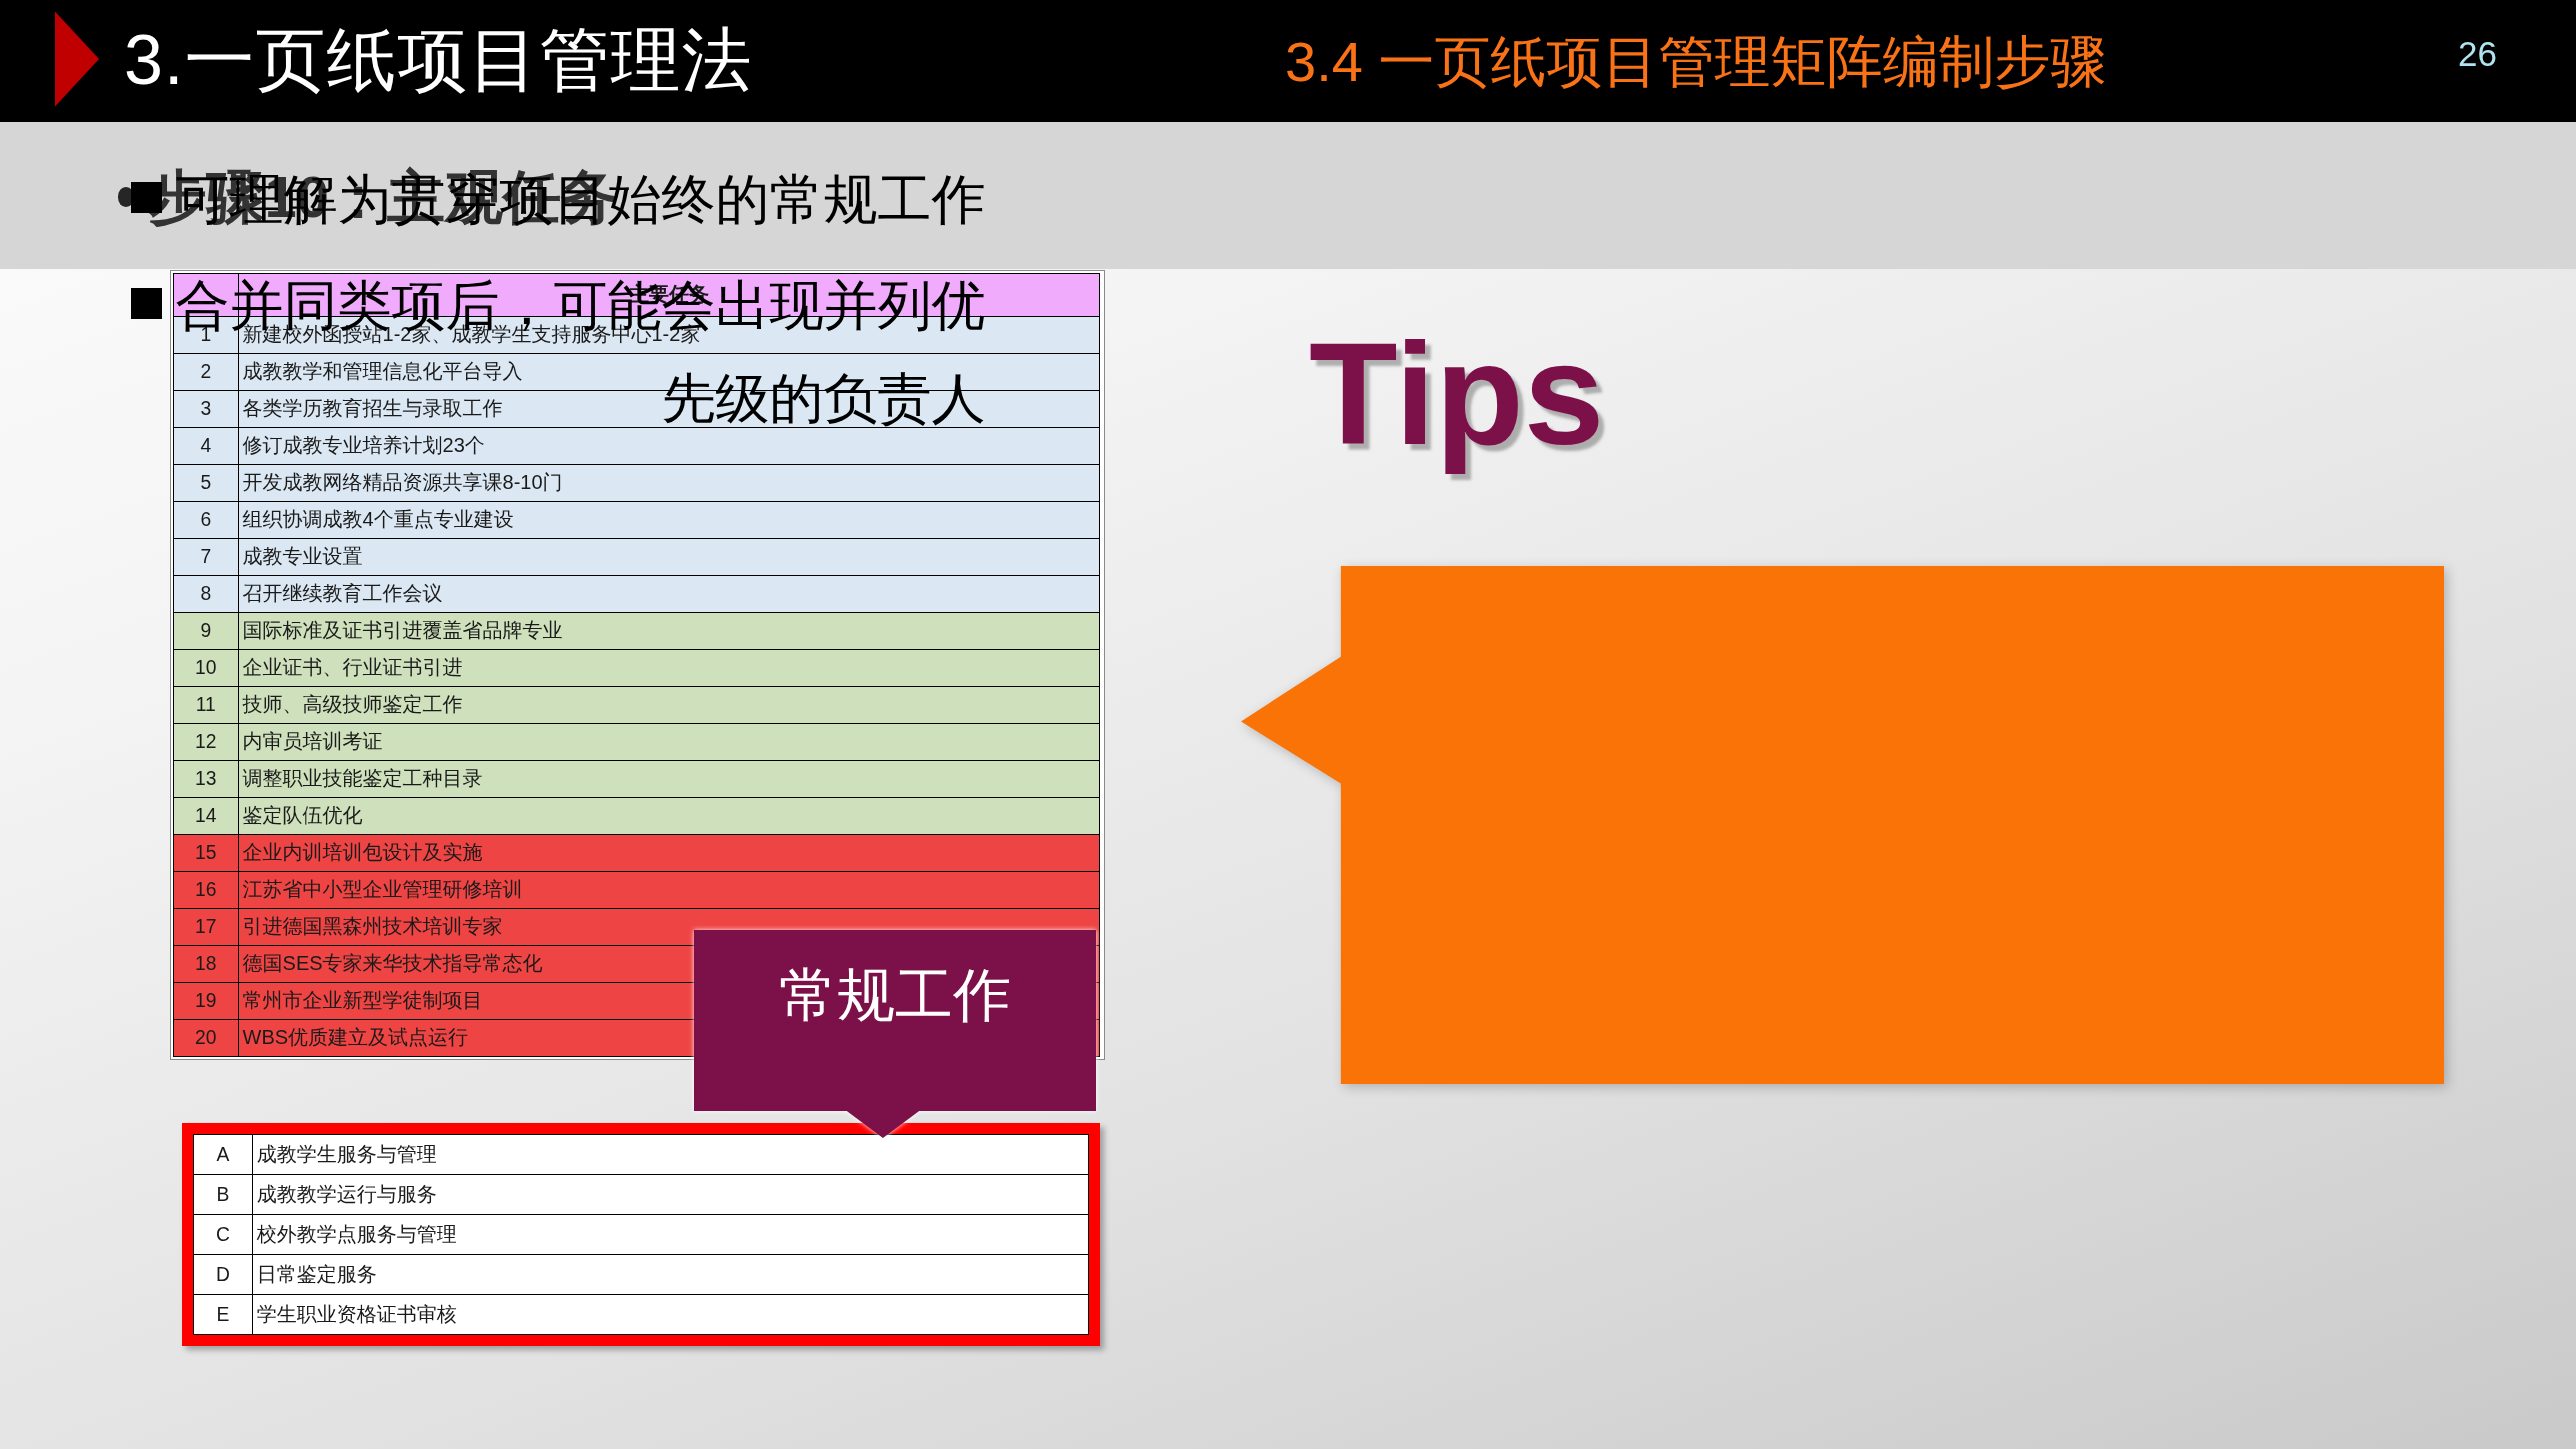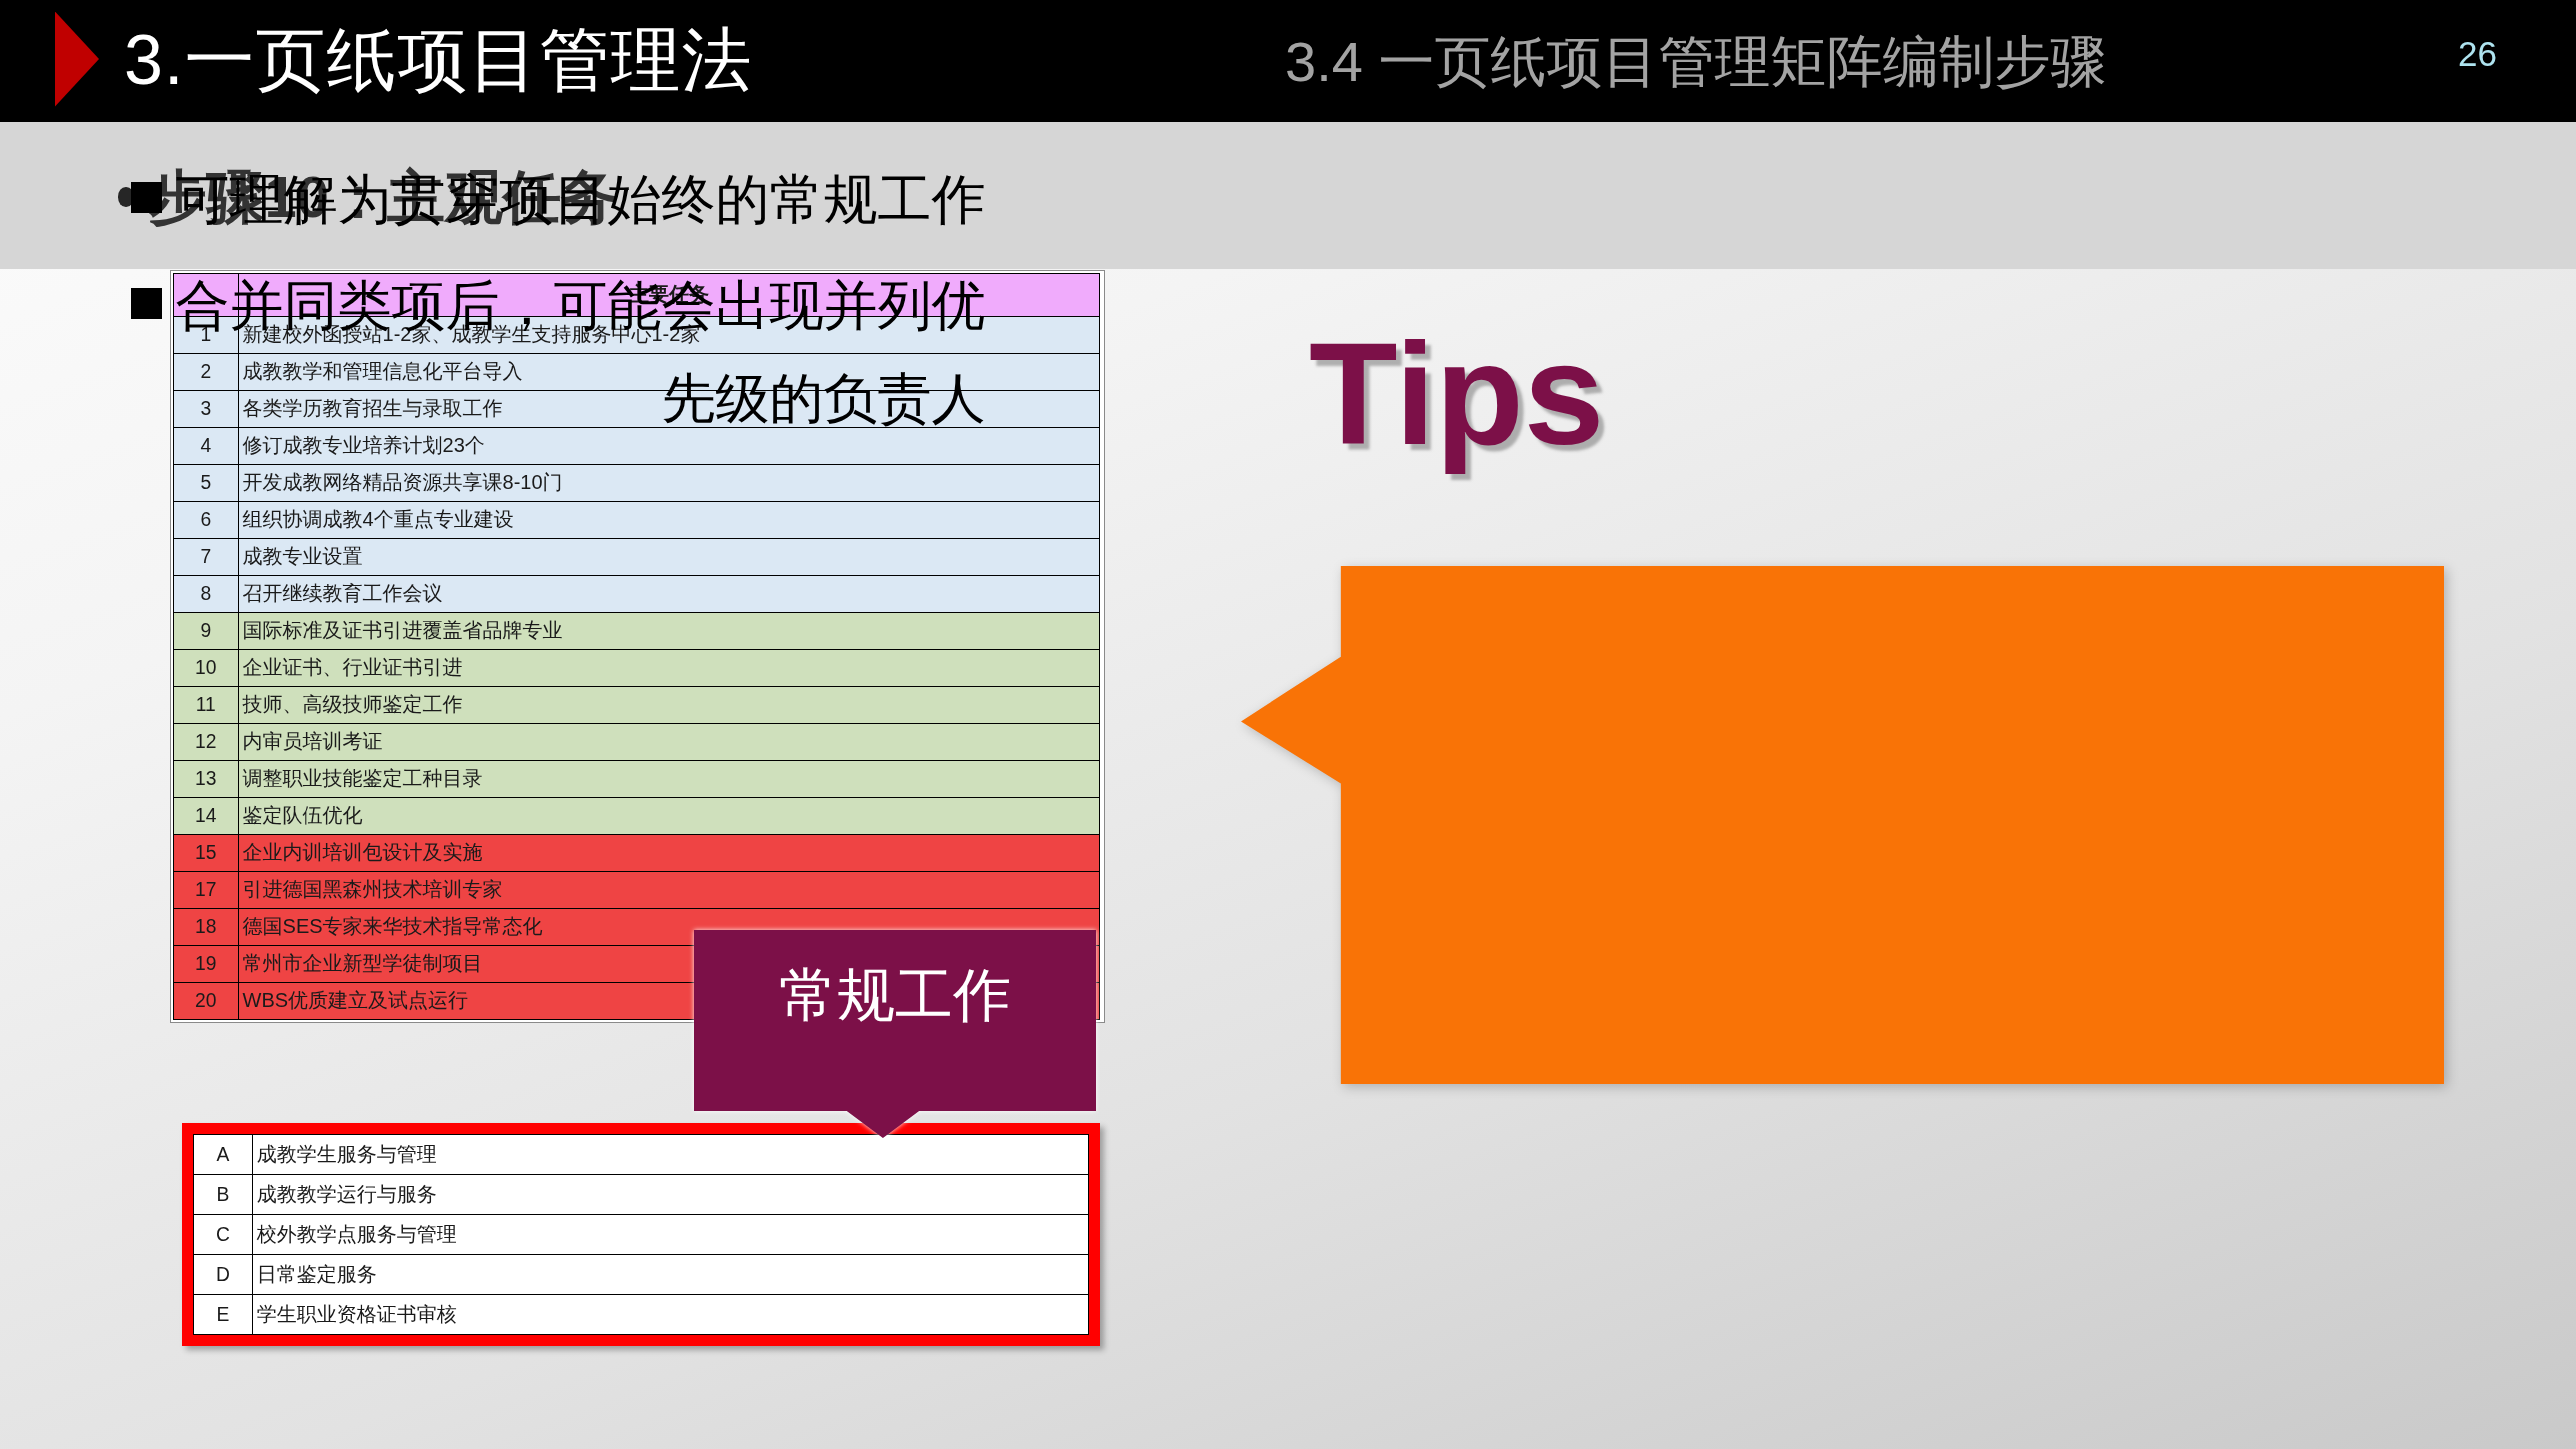--- a/index.html
+++ b/index.html
@@ -39,21 +39,21 @@
     left: 124px; top: 7.7px;
     color: #ffffff;
     font-size: 70px;
     line-height: 104px;
     letter-spacing: 1px;
     white-space: nowrap;
   }
   #header-title-right {
     position: absolute;
     left: 1285px; top: 19.3px;
-    color: #a3a3a3;
+    color: #f97316;
     font-size: 56px;
     line-height: 85px;
     white-space: nowrap;
   }
   #page-number {
     position: absolute;
     right: 79px; top: 31px;
     color: #aee3ef;
     font-size: 35px;
     line-height: 46px;
@@ -308,20 +308,24 @@
             <td class="idx">13</td>
             <td>调整职业技能鉴定工种目录</td>
           </tr>
           <tr class="green">
             <td class="idx">14</td>
             <td>鉴定队伍优化</td>
           </tr>
           <tr class="yellow">
             <td class="idx">15</td>
             <td>企业内训培训包设计及实施</td>
+          </tr>
+          <tr class="yellow">
+            <td class="idx">16</td>
+            <td>江苏省中小型企业管理研修培训</td>
           </tr>
           <tr class="yellow">
             <td class="idx">17</td>
             <td>引进德国黑森州技术培训专家</td>
           </tr>
           <tr class="yellow">
             <td class="idx">18</td>
             <td>德国SES专家来华技术指导常态化</td>
           </tr>
           <tr class="yellow">

